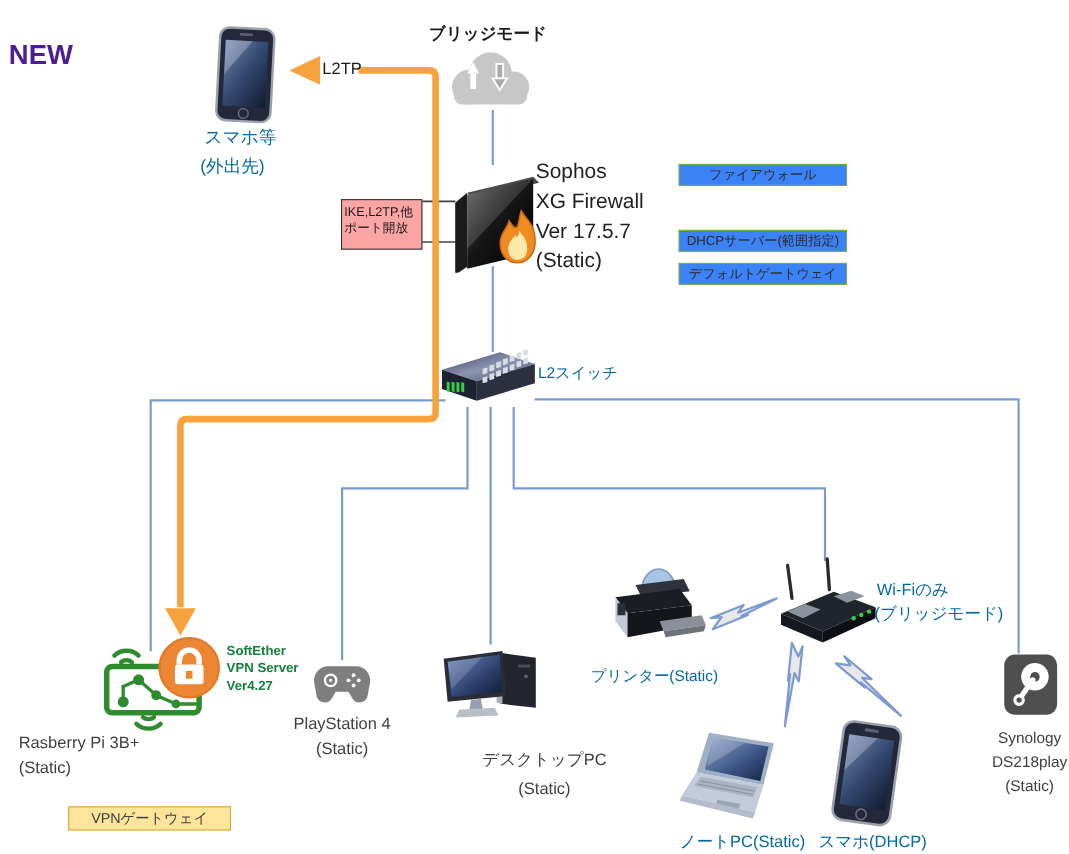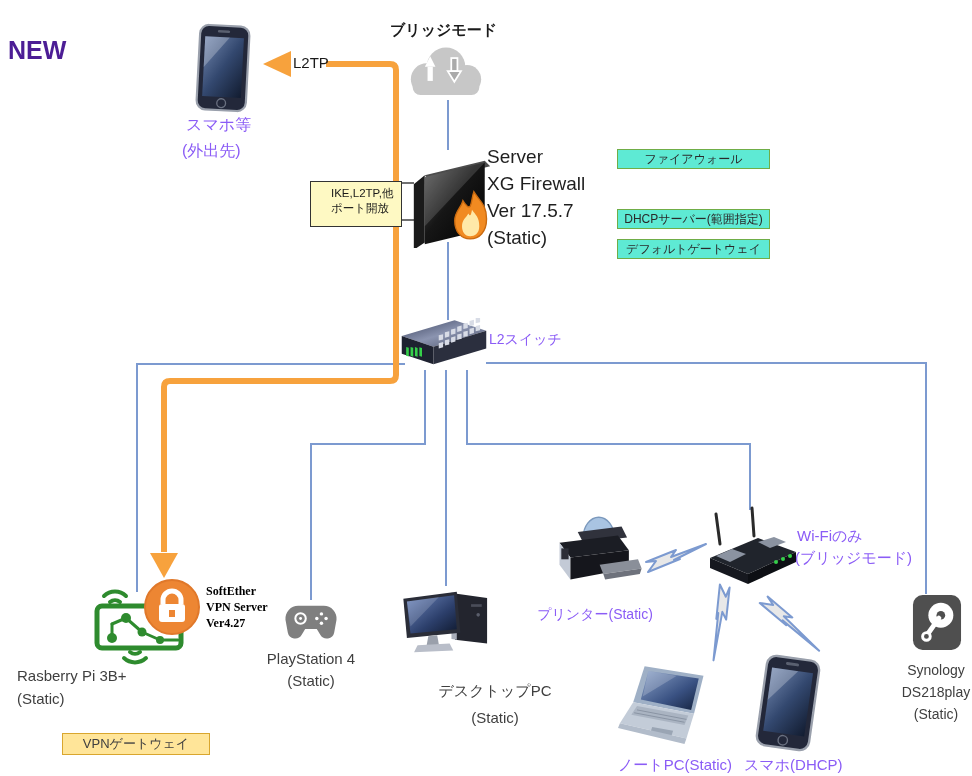--- a/index.html
+++ b/index.html
@@ -1,33 +1,33 @@
 <!DOCTYPE html>
 <html><head>
 <meta charset="utf-8">
 <style>
   html,body{margin:0;padding:0;background:#fff;}
   #canvas{position:relative;width:972px;height:776px;background:#fff;overflow:hidden;
           font-family:"Liberation Sans","DejaVu Sans",sans-serif;color:#3f3f3f;}
   .abs{position:absolute;}
-  .lbl{position:absolute;color:#8b5cf6;font-size:15px;white-space:nowrap;}
+  .lbl{position:absolute;color:#0369a1;font-size:15px;white-space:nowrap;}
   .lbl-center{text-align:center;}
   #new-label{left:8px;top:2px;font-size:25px;font-weight:bold;color:#4c1d95;margin-top:34px;}
   #internet-label{left:390px;top:21px;font-size:15px;font-weight:600;color:#1a1a1a;}
   #phoneout-l1{left:186px;top:115px;font-size:16px;}
   #phoneout-l2{left:182px;top:141px;font-size:16px;}
   #l2tp-label{left:293px;top:54px;font-size:15px;font-weight:normal;color:#1a1a1a;}
-  #port-box{left:310px;top:181px;width:70px;height:40px;border:1px solid #333;background:#fef9c3;
-            font-size:11.5px;line-height:15px;color:#1a1a1a;padding:4px 0 0 20px;}
+  #port-box{left:310px;top:181px;width:70px;height:40px;border:1px solid #333;background:#fca5a5;
+            font-size:11.5px;line-height:15px;color:#1a1a1a;padding:4px 0 0 2px;}
   #firewall-text{left:487px;top:143px;font-size:19px;line-height:27px;color:#1f1f1f;}
-  .fw-badge{position:absolute;left:617px;width:153px;height:20px;background:#5eead4;
+  .fw-badge{position:absolute;left:617px;width:153px;height:20px;background:#3b82f6;
             border:1.5px solid #70AD47;font-size:12px;color:#2a2a2a;display:flex;
             align-items:center;justify-content:center;box-sizing:border-box;white-space:nowrap;}
   #switch-label{left:489px;top:331px;font-size:14px;}
-  #softether-text{left:206px;top:583px;font-size:12px;font-weight:bold;line-height:16px;color:#000000;font-family:Liberation Serif, serif;}
+  #softether-text{left:206px;top:583px;font-size:12px;font-weight:bold;line-height:16px;color:#15803d;}
   #raspi-text{left:17px;top:664px;width:240px;font-size:15px;line-height:23px;}
   #vpn-badge{left:62px;top:733px;width:148px;height:22px;background:#FFE599;border:1px solid #D9A62E;
              font-size:13px;color:#404040;display:flex;align-items:center;justify-content:center;
              box-sizing:border-box;}
   #ps4-text{left:251px;top:648px;width:120px;font-size:15px;line-height:22px;text-align:center;}
   #desktop-text{left:387px;top:677px;width:120px;font-size:15px;line-height:27px;text-align:center;margin-left:48px;}
   #printer-label{left:525px;top:606px;width:140px;font-size:14px;text-align:center;}
   #router-l1{left:797px;top:527px;}
   #router-l2{left:795px;top:549px;}
   #laptop-label{left:618px;top:756px;}
@@ -123,21 +123,21 @@
     <polygon points="8,40 20,30 20,104 8,112" fill="#1a1a1a"></polygon>
     <polygon points="20,30 86,14 92,20 26,36" fill="#4c4c4c"></polygon>
     <polygon points="20,32 86,16 86,90 20,106" fill="url(#fwface)"></polygon>
     <polygon points="20,32 86,16 20,86" fill="rgba(255,255,255,0.14)"></polygon>
     <g>
       <path d="M74,48 C80,58 88,62 88,78 C88,92 80,100 70,100 C60,100 53,92 53,80 C53,70 60,66 62,58 C66,64 68,66 70,64 C72,60 72,54 74,48 Z" fill="#F18A21" stroke="#c96a10" stroke-width="1.5"></path>
       <path d="M72,68 C76,74 80,76 80,86 C80,94 75,97 70,97 C64,97 61,92 61,86 C61,79 66,76 68,72 C70,76 71,74 72,68 Z" fill="#FFE9A8"></path>
     </g>
   </svg>
   <div id="firewall-text" class="abs">
-    <div>Server</div>
+    <div>Sophos</div>
     <div>XG Firewall</div>
     <div>Ver 17.5.7</div>
     <div>(Static)</div>
   </div>
   <div class="fw-badge" style="top:149px;">ファイアウォール</div>
   <div class="fw-badge" style="top:209px;">DHCPサーバー(範囲指定)</div>
   <div class="fw-badge" style="top:239px;">デフォルトゲートウェイ</div>
 
   <svg class="abs" style="left:400px;top:318px;" width="88" height="52" viewBox="0 0 100 58">
     <defs>

